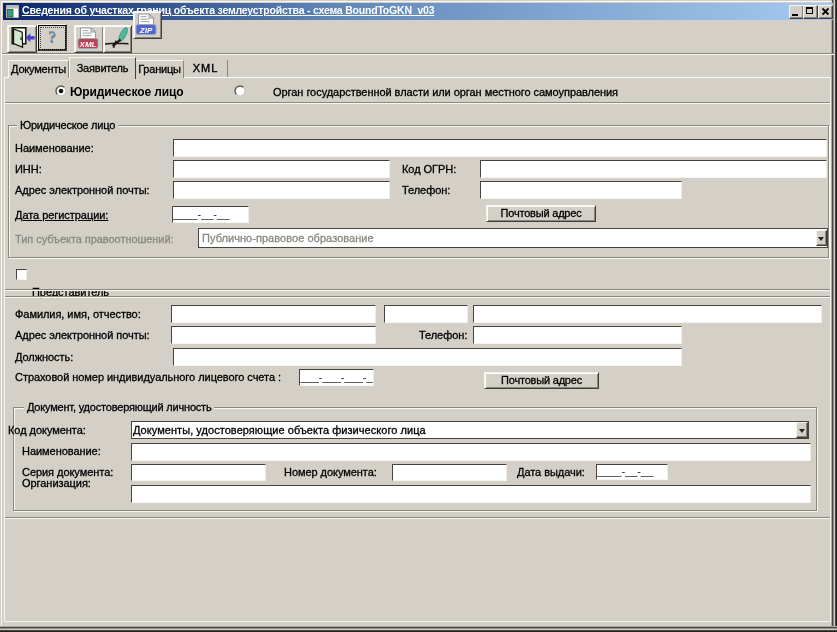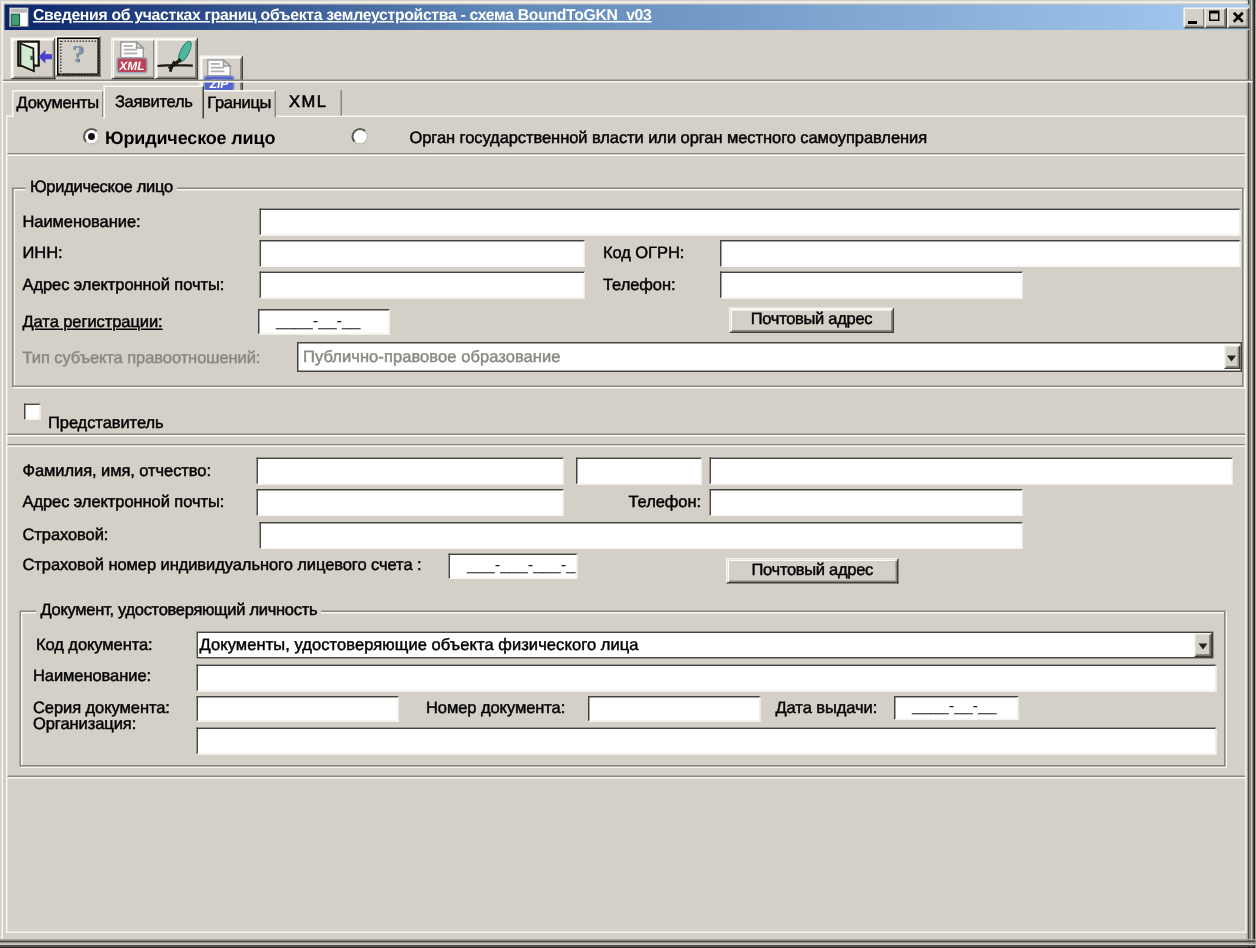--- a/index.html
+++ b/index.html
@@ -8,21 +8,21 @@
   .abs{position:absolute;}
   .lbl{position:absolute;font:11px "Liberation Sans",sans-serif;color:#000;
        white-space:nowrap;line-height:13px;letter-spacing:-0.05px;
        -webkit-text-stroke:0.3px #000;}
   .inp{position:absolute;background:#fff;
        border-top:1px solid #45443e;border-left:1px solid #45443e;
        border-right:1px solid #efede7;border-bottom:1px solid #f6f5f1;}
   .msk{position:absolute;background:#fff;
        border-top:1px solid #45443e;border-left:1px solid #45443e;
        border-right:1px solid #efede7;border-bottom:1px solid #f6f5f1;
-       font:11px "Liberation Sans",sans-serif;color:#1c1c1c;padding-left:11px;
+       font:11px "Liberation Sans",sans-serif;color:#1c1c1c;padding-left:0;
        letter-spacing:0;white-space:nowrap;overflow:hidden;}
   .btn{position:absolute;background:#d4d0c8;
        border:1px solid;border-color:#f4f3ee #3f3e38 #3f3e38 #f4f3ee;
        box-shadow:inset 1px 1px 0 #fdfdfb, inset -1px -1px 0 #8a887e;
        font:11px "Liberation Sans",sans-serif;color:#000;letter-spacing:-0.2px;
        -webkit-text-stroke:0.3px #000;text-align:center;}
   .tb{position:absolute;background:#d4d0c8;
       border:1px solid;border-color:#f4f3ee #3f3e38 #3f3e38 #f4f3ee;
       box-shadow:inset 1px 1px 0 #fdfdfb, inset -1px -1px 0 #8a887e;}
   .grv{position:absolute;height:0;border-top:1px solid #8a887c;border-bottom:1px solid #f8f7f3;}
@@ -119,21 +119,21 @@
   </svg>
 </div>
 <div class="tb" style="left:103px;top:25px;width:27px;height:26px;">
   <svg class="abs" style="left:0px;top:0px;" width="27" height="26" viewBox="0 0 27 26">
     <ellipse cx="19.2" cy="8.4" rx="2.8" ry="7.6" fill="#4db89e" stroke="#2a8a72" stroke-width="0.7" transform="rotate(27 19.2 8.4)"></ellipse>
     <path d="M16.6 13.6 L8.6 19.8" stroke="#1a1a12" stroke-width="2.2"></path>
     <path d="M1 18 C5 17.3 8 17.7 12 17.6 C17 17.4 20 17.7 24.5 17.7" fill="none" stroke="#1a1a12" stroke-width="1.5"></path>
     <path d="M12.4 14.8 C10.8 17.3 9.9 19.9 9.5 21.8" fill="none" stroke="#1a1a12" stroke-width="1.8"></path>
   </svg>
 </div>
-<div class="tb" style="left:133px;top:37px;width:27px;height:26px;">
+<div class="tb" style="left:133px;top:11px;width:27px;height:26px;">
   <svg class="abs" style="left:1px;top:1px;" width="25" height="23" viewBox="0 0 25 23">
     <path d="M3.5 1 L14 1 L18.5 5 L18.5 13 L3.5 13 Z" fill="#fff" stroke="#9a9a9a"></path>
     <path d="M14 1 L14 5 L18.5 5 Z" fill="#d8d8d8" stroke="#9a9a9a"></path>
     <rect x="5.5" y="3" width="6" height="1.2" fill="#b0b0b0"></rect>
     <rect x="5.5" y="5.5" width="9" height="1.2" fill="#b0b0b0"></rect>
     <rect x="5.5" y="8" width="9" height="1.2" fill="#b0b0b0"></rect>
     <rect x="1" y="11.5" width="20" height="10" rx="2" fill="#5563cf" stroke="#97a8b8" stroke-width="1"></rect>
     <text x="11" y="19.5" font-family="Liberation Sans" font-size="8" font-style="italic" font-weight="bold" fill="#fff" text-anchor="middle">ZIP</text>
   </svg>
 </div>
@@ -195,45 +195,45 @@
 
 <div class="lbl dis" style="left:15px;top:233px;">Тип субъекта правоотношений:</div>
 <div class="cmb" style="left:198px;top:228px;width:628px;height:18px;"></div>
 <div class="ctx dis" style="left:202px;top:232px;color:#8a8880;">Публично-правовое образование</div>
 <div class="cbtn" style="left:816px;top:230px;width:9px;height:14px;"></div>
 <div class="arr" style="left:818px;top:237px;border-left-width:3px;border-right-width:3px;border-top-width:4px;"></div>
 
 <div class="abs" style="left:16px;top:269px;width:9px;height:9px;background:#fff;
      border-top:1px solid #45443e;border-left:1px solid #45443e;
      border-right:1px solid #efede7;border-bottom:1px solid #f6f5f1;"></div>
-<div class="lbl" style="left:32px;top:276px;">Представитель</div>
+<div class="lbl" style="left:32px;top:286px;">Представитель</div>
 <div class="grv" style="left:5px;top:289px;width:825px;"></div>
 <div class="grv" style="left:5px;top:296px;width:825px;"></div>
 
 <div class="lbl" style="left:15px;top:308px;">Фамилия, имя, отчество:</div>
 <div class="inp" style="left:171px;top:305px;width:203px;height:16px;"></div>
 <div class="inp" style="left:384px;top:305px;width:82px;height:16px;"></div>
 <div class="inp" style="left:473px;top:305px;width:347px;height:16px;"></div>
 
 <div class="lbl" style="left:15px;top:329px;">Адрес электронной почты:</div>
 <div class="inp" style="left:171px;top:326px;width:203px;height:16px;"></div>
 <div class="lbl" style="left:419px;top:329px;">Телефон:</div>
 <div class="inp" style="left:473px;top:326px;width:207px;height:16px;"></div>
 
-<div class="lbl" style="left:15px;top:351px;">Страховой:</div>
+<div class="lbl" style="left:15px;top:351px;">Должность:</div>
 <div class="inp" style="left:173px;top:348px;width:507px;height:16px;"></div>
 
 <div class="lbl" style="left:15px;top:371px;">Страховой номер индивидуального лицевого счета :</div>
 <div class="msk" style="left:299px;top:369px;width:73px;height:15px;line-height:14px;text-align:center;">___-___-___-_</div>
 <div class="btn" style="left:484px;top:372px;width:113px;height:15px;line-height:15px;">Почтовый адрес</div>
 
 <div class="gb" style="left:13px;top:407px;width:802px;height:102px;"></div>
 <div class="gbl" style="left:24px;top:401px;">Документ, удостоверяющий личность</div>
 
-<div class="lbl" style="left:24px;top:424px;text-align:center;">Код документа:</div>
+<div class="lbl" style="left:8px;top:424px;text-align:center;">Код документа:</div>
 <div class="cmb" style="left:131px;top:421px;width:676px;height:16px;"></div>
 <div class="ctx" style="left:133px;top:424px;color:#000;">Документы, удостоверяющие объекта физического лица</div>
 <div class="cbtn" style="left:796px;top:422px;width:10px;height:14px;"></div>
 <div class="arr" style="left:799px;top:429px;border-left-width:3px;border-right-width:3px;border-top-width:4px;"></div>
 
 <div class="lbl" style="left:22px;top:445px;">Наименование:</div>
 <div class="inp" style="left:131px;top:443px;width:678px;height:16px;"></div>
 
 <div class="lbl" style="left:22px;top:466px;">Серия документа:</div>
 <div class="inp" style="left:131px;top:464px;width:133px;height:15px;"></div>

